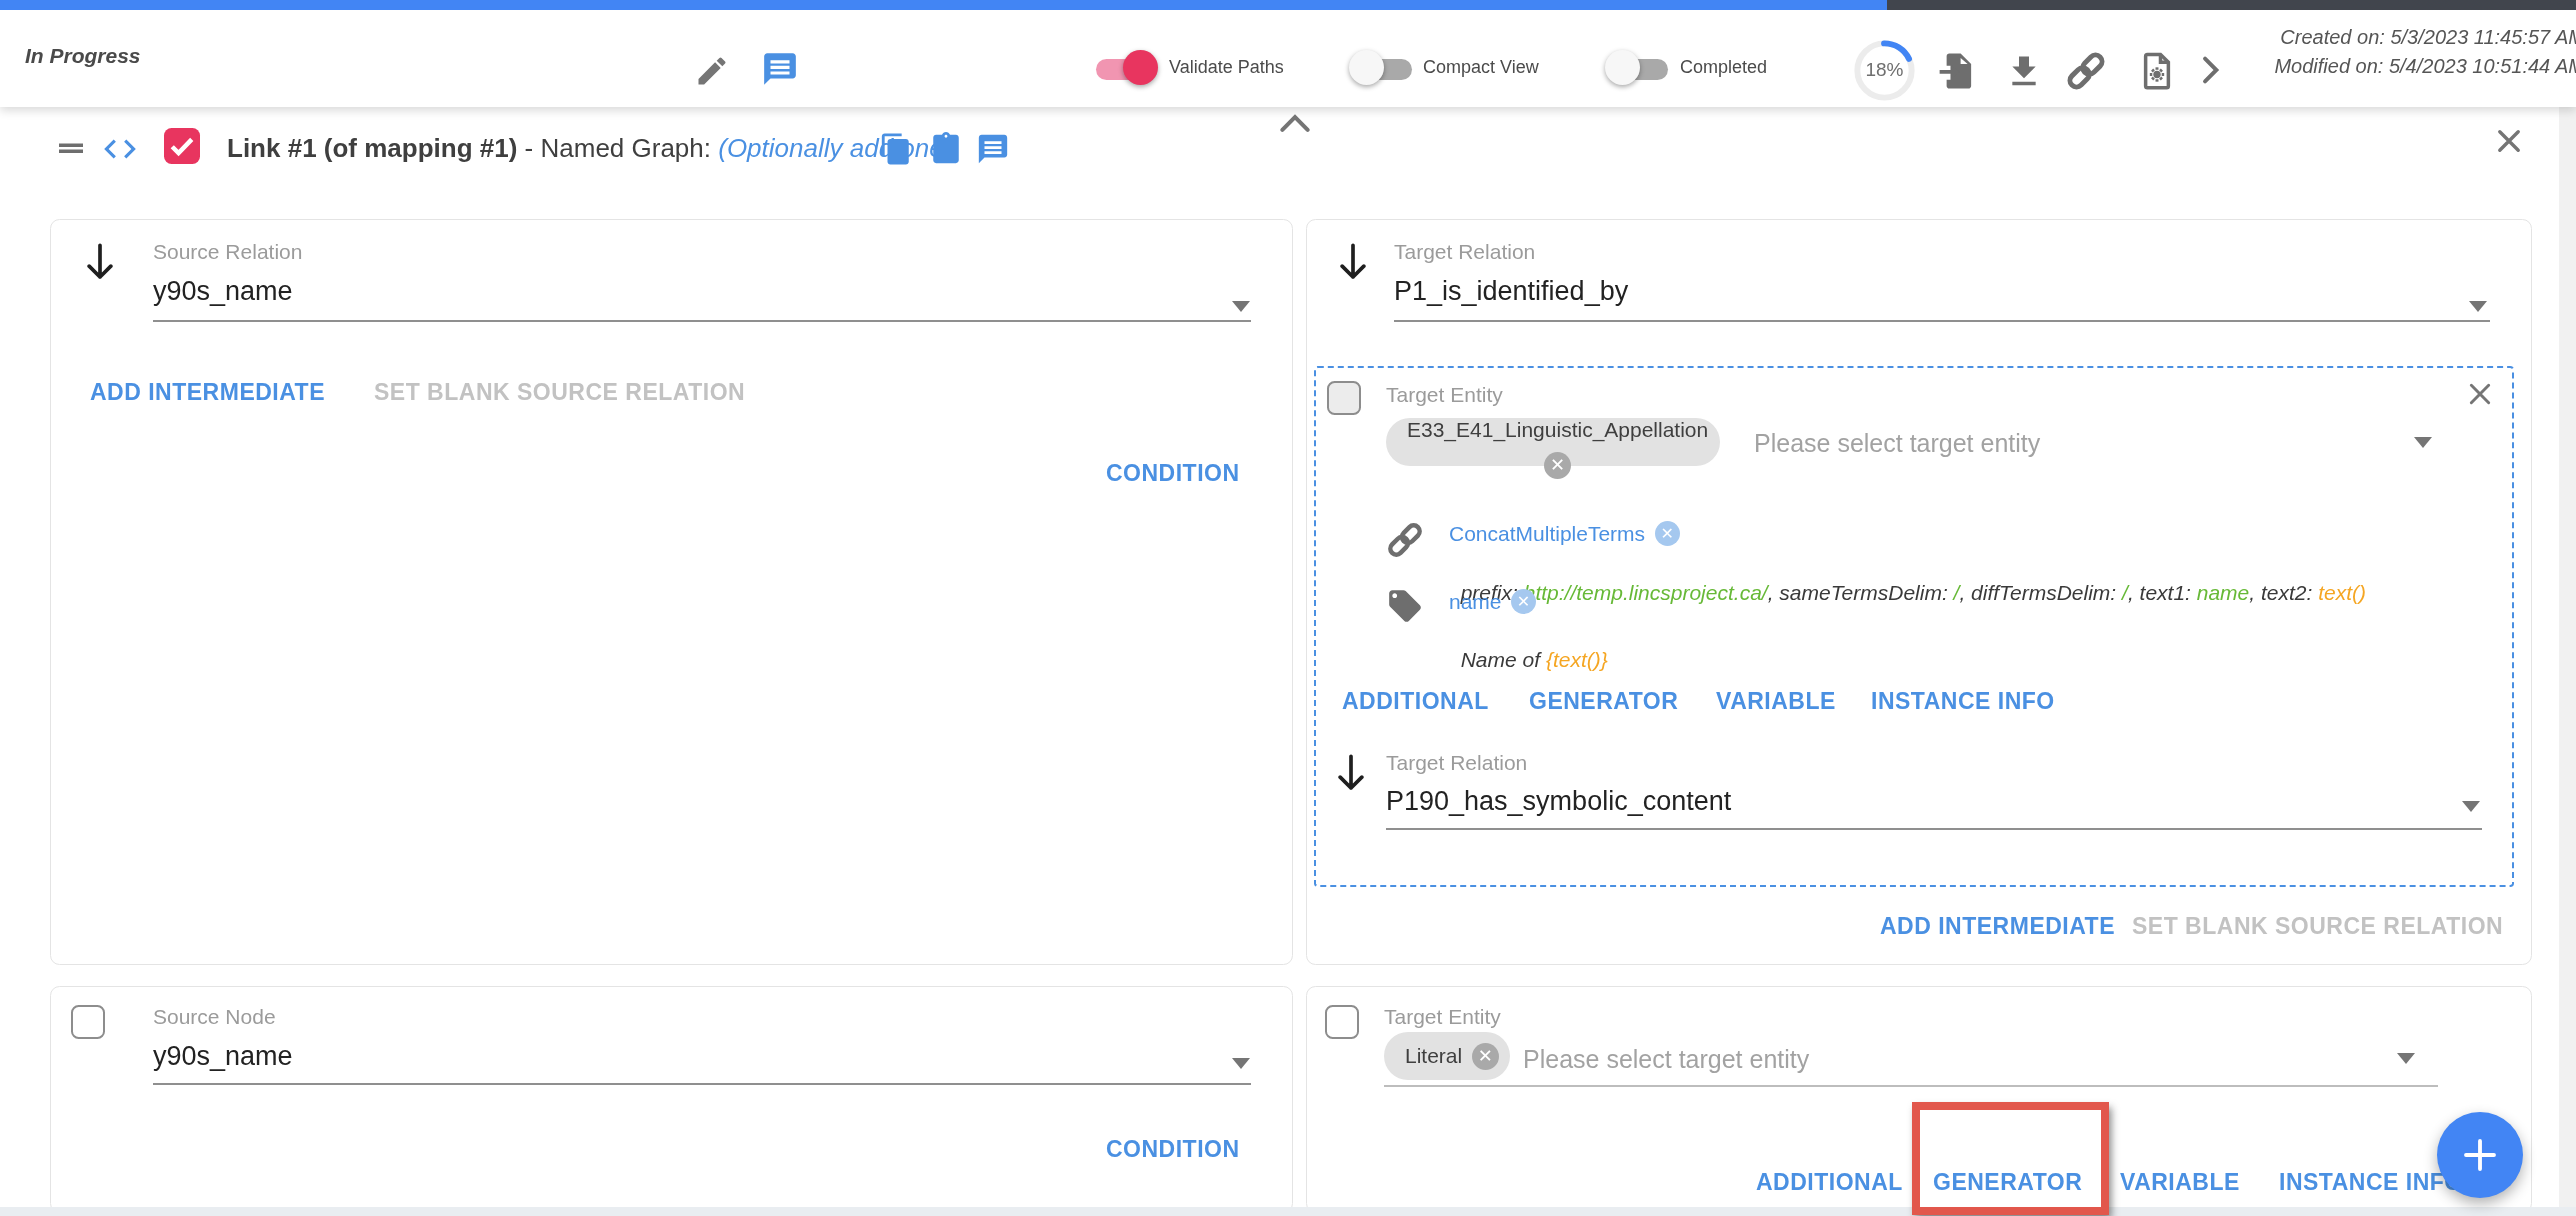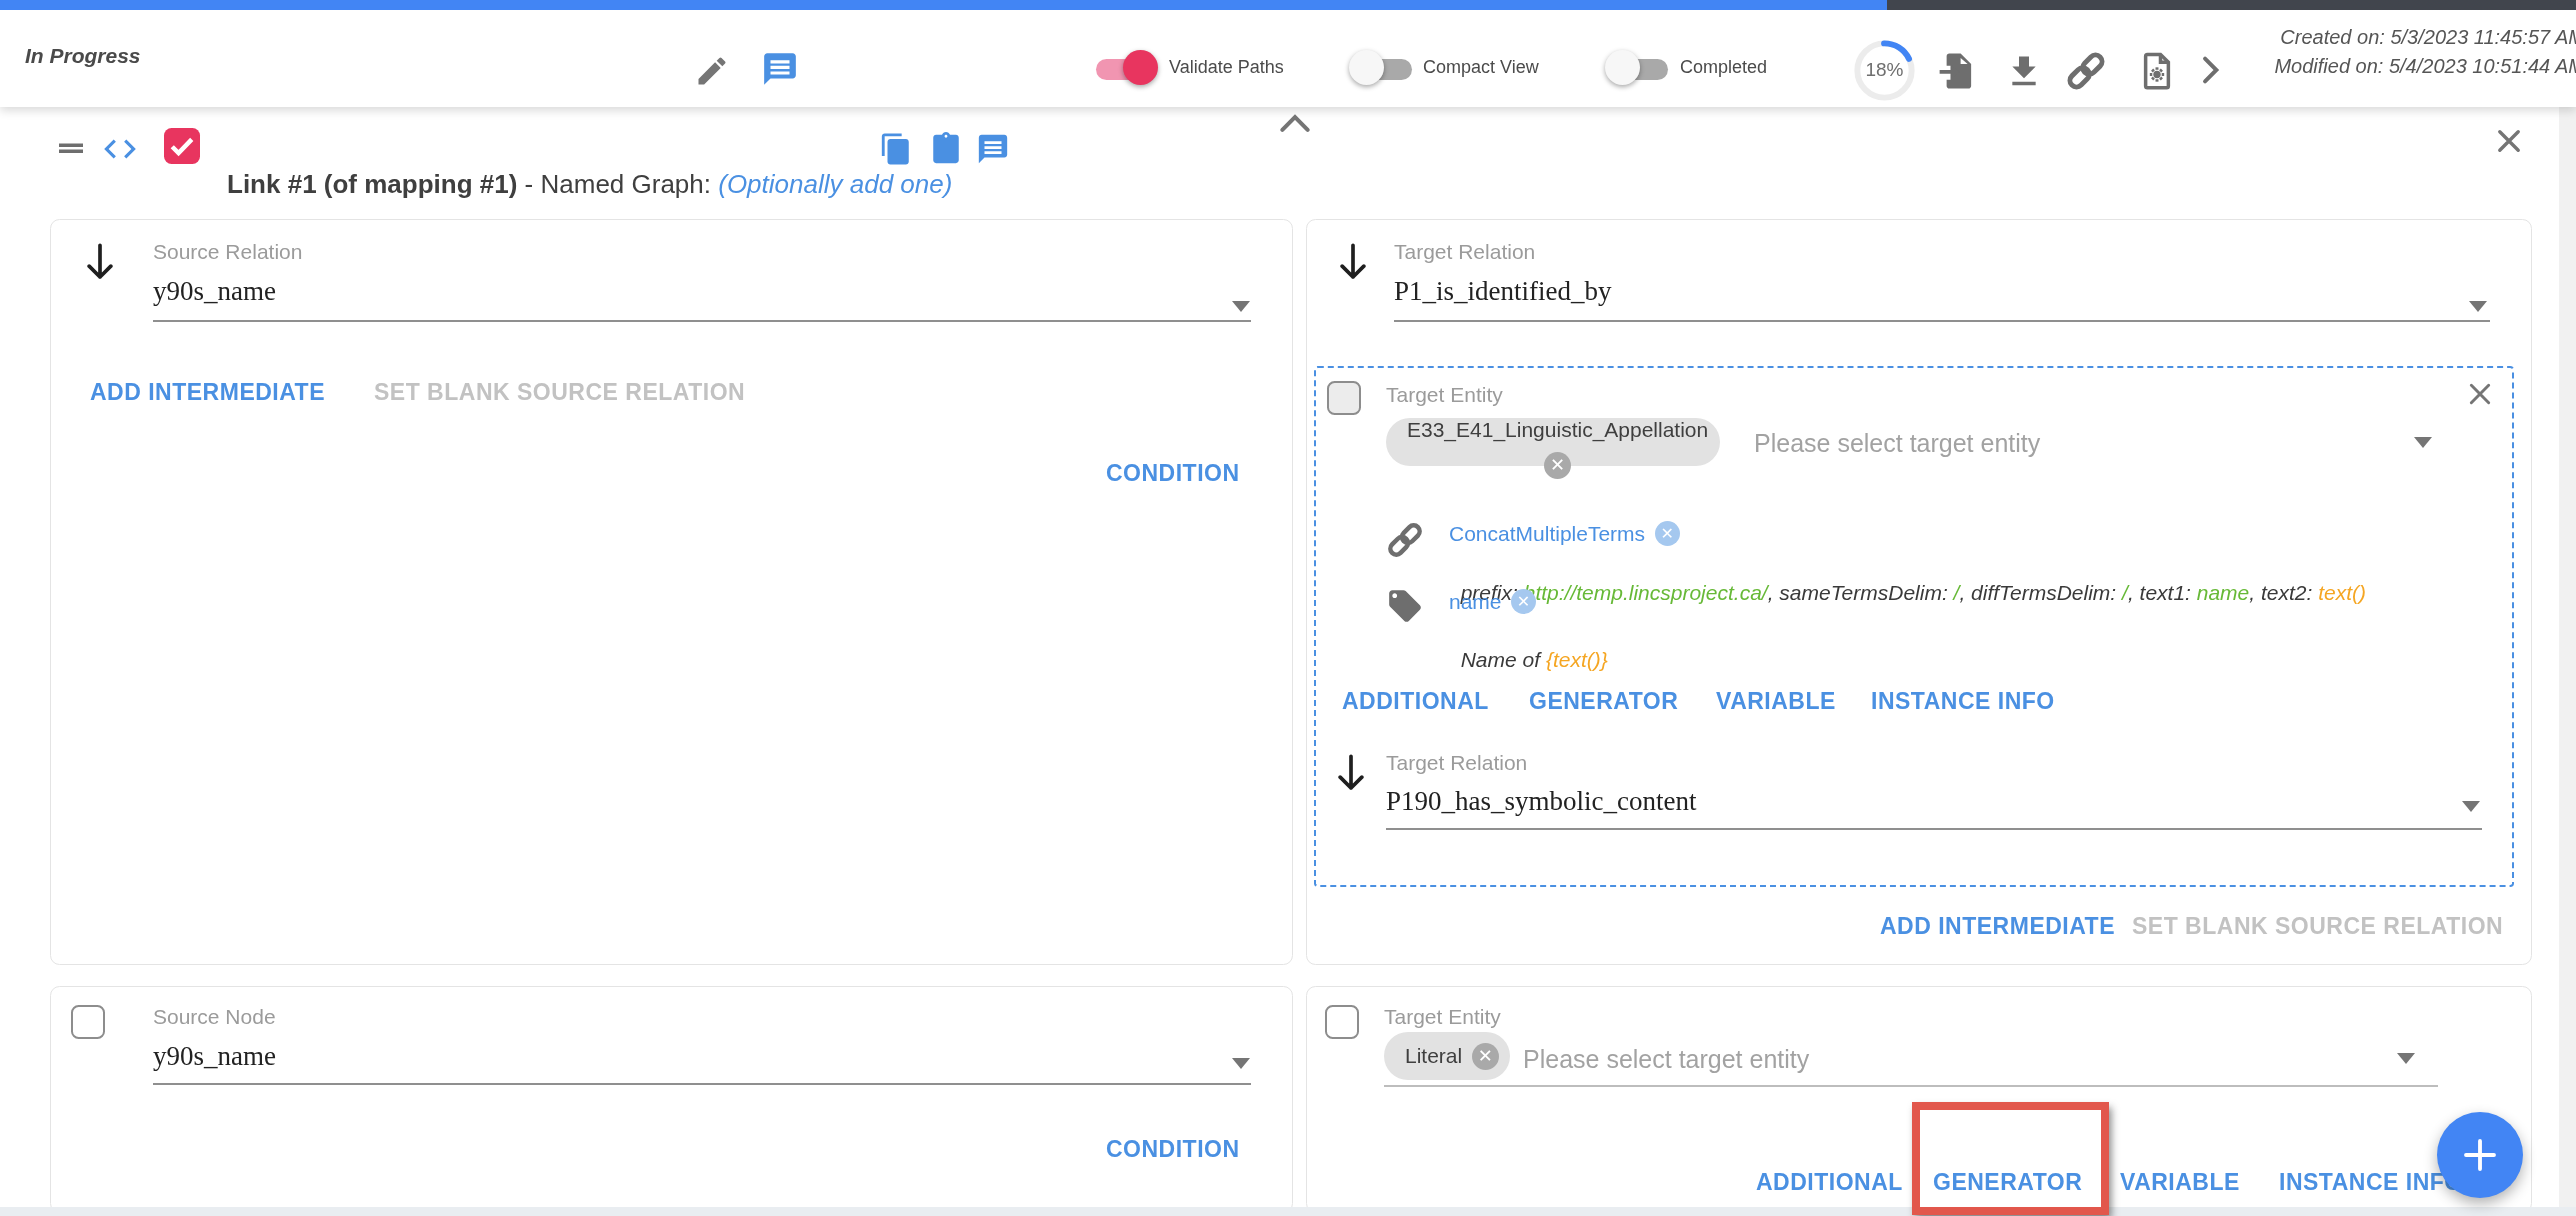--- a/index.html
+++ b/index.html
@@ -17,21 +17,21 @@
   
   .switch{position:absolute;width:61px;height:27px;cursor:pointer;}
   .track{position:absolute;top:3.8px;left:0;width:61px;height:21px;border-radius:11.4px;}
   .thumb{position:absolute;top:-4.8px;width:35px;height:35px;border-radius:50%;
          box-shadow:0 1.9px 4.8px rgba(0,0,0,.35);}
   .sw-on .track{background:#f195b1;} .sw-on .thumb{left:27px;background:#e8355f;}
   .sw-off .track{background:#a9a9a9;} .sw-off .thumb{left:-1.9px;background:#f7f7f7;}
   
   .card{position:absolute;background:#fff;border:1px solid #e4e4e4;border-radius:9.5px;}
   .field-label{font-size:21px;color:#9b9b9b;}
-  .field-value{font-size:27px;color:#222;font-family:Liberation Serif, serif;}
+  .field-value{font-size:27px;color:#222;}
   .underline{position:absolute;height:1.9px;background:#8f8f8f;}
   .caret{position:absolute;width:0;height:0;border-left:9.5px solid transparent;
          border-right:9.5px solid transparent;border-top:11.4px solid #757575;cursor:pointer;}
   .action{position:absolute;font-size:23px;font-weight:700;letter-spacing:0.5px;
           color:#4a90e2;cursor:pointer;white-space:nowrap;}
   .action.disabled{color:#c2c2c2;cursor:default;}
   .checkbox{position:absolute;width:29.6px;height:29.6px;border:2.9px solid #8d8d8d;
             border-radius:7.6px;background:#fff;cursor:pointer;}
   .chip{position:absolute;height:48px;background:#e2e2e2;border-radius:24px;
         display:flex;align-items:center;gap:9.5px;padding:0 11.4px 0 21px;}
@@ -143,21 +143,21 @@
 </svg>
 <svg class="abs icon-btn" style="left:101px;top:130px;" width="38" height="38" viewBox="0 0 24 24" fill="#4a90e2">
   <path d="M9.4 16.6 4.8 12l4.6-4.6L8 6l-6 6 6 6zM14.6 16.6l4.6-4.6-4.6-4.6L16 6l6 6-6 6z"></path>
 </svg>
 <div class="abs" style="left:164px;top:128px;width:36px;height:36px;background:#e8355f;border-radius:7.6px;">
   <svg width="36" height="36" viewBox="0 0 24 24">
     <path fill="none" stroke="#fff" stroke-width="3" d="M5.5 12.5l4.2 4.2L18.5 7.6"></path>
   </svg>
 </div>
 <div class="abs" style="left:227px;top:133px;display:flex;align-items:baseline;white-space:pre;font-size:26px;color:#3f3f3f;">
-  <span style="font-weight:700;margin-top:36px;">Link #1 (of mapping #1)</span>
+  <span style="font-weight:700;">Link #1 (of mapping #1)</span>
   <span> - Named Graph: </span>
   <span style="color:#4a90e2;font-style:italic;">(Optionally add one)</span>
 </div>
 <svg class="abs icon-btn" style="left:879px;top:132px;" width="34" height="34" viewBox="0 0 24 24" fill="#4a90e2">
   <path d="M16 1H4c-1.1 0-2 .9-2 2v14h2V3h12V1zm3 4H8c-1.1 0-2 .9-2 2v14c0 1.1.9 2 2 2h11c1.1 0 2-.9 2-2V7c0-1.1-.9-2-2-2z"></path>
 </svg>
 <svg class="abs icon-btn" style="left:929px;top:132px;" width="34" height="34" viewBox="0 0 24 24" fill="#4a90e2">
   <path d="M19 2h-4.18C14.4.84 13.3 0 12 0c-1.3 0-2.4.84-2.82 2H5c-1.1 0-2 .9-2 2v16c0 1.1.9 2 2 2h14c1.1 0 2-.9 2-2V4c0-1.1-.9-2-2-2zm-7 0c.55 0 1 .45 1 1s-.45 1-1 1-1-.45-1-1 .45-1 1-1z"></path>
 </svg>
 <svg class="abs icon-btn" style="left:976px;top:132px;" width="34" height="34" viewBox="0 0 24 24">

